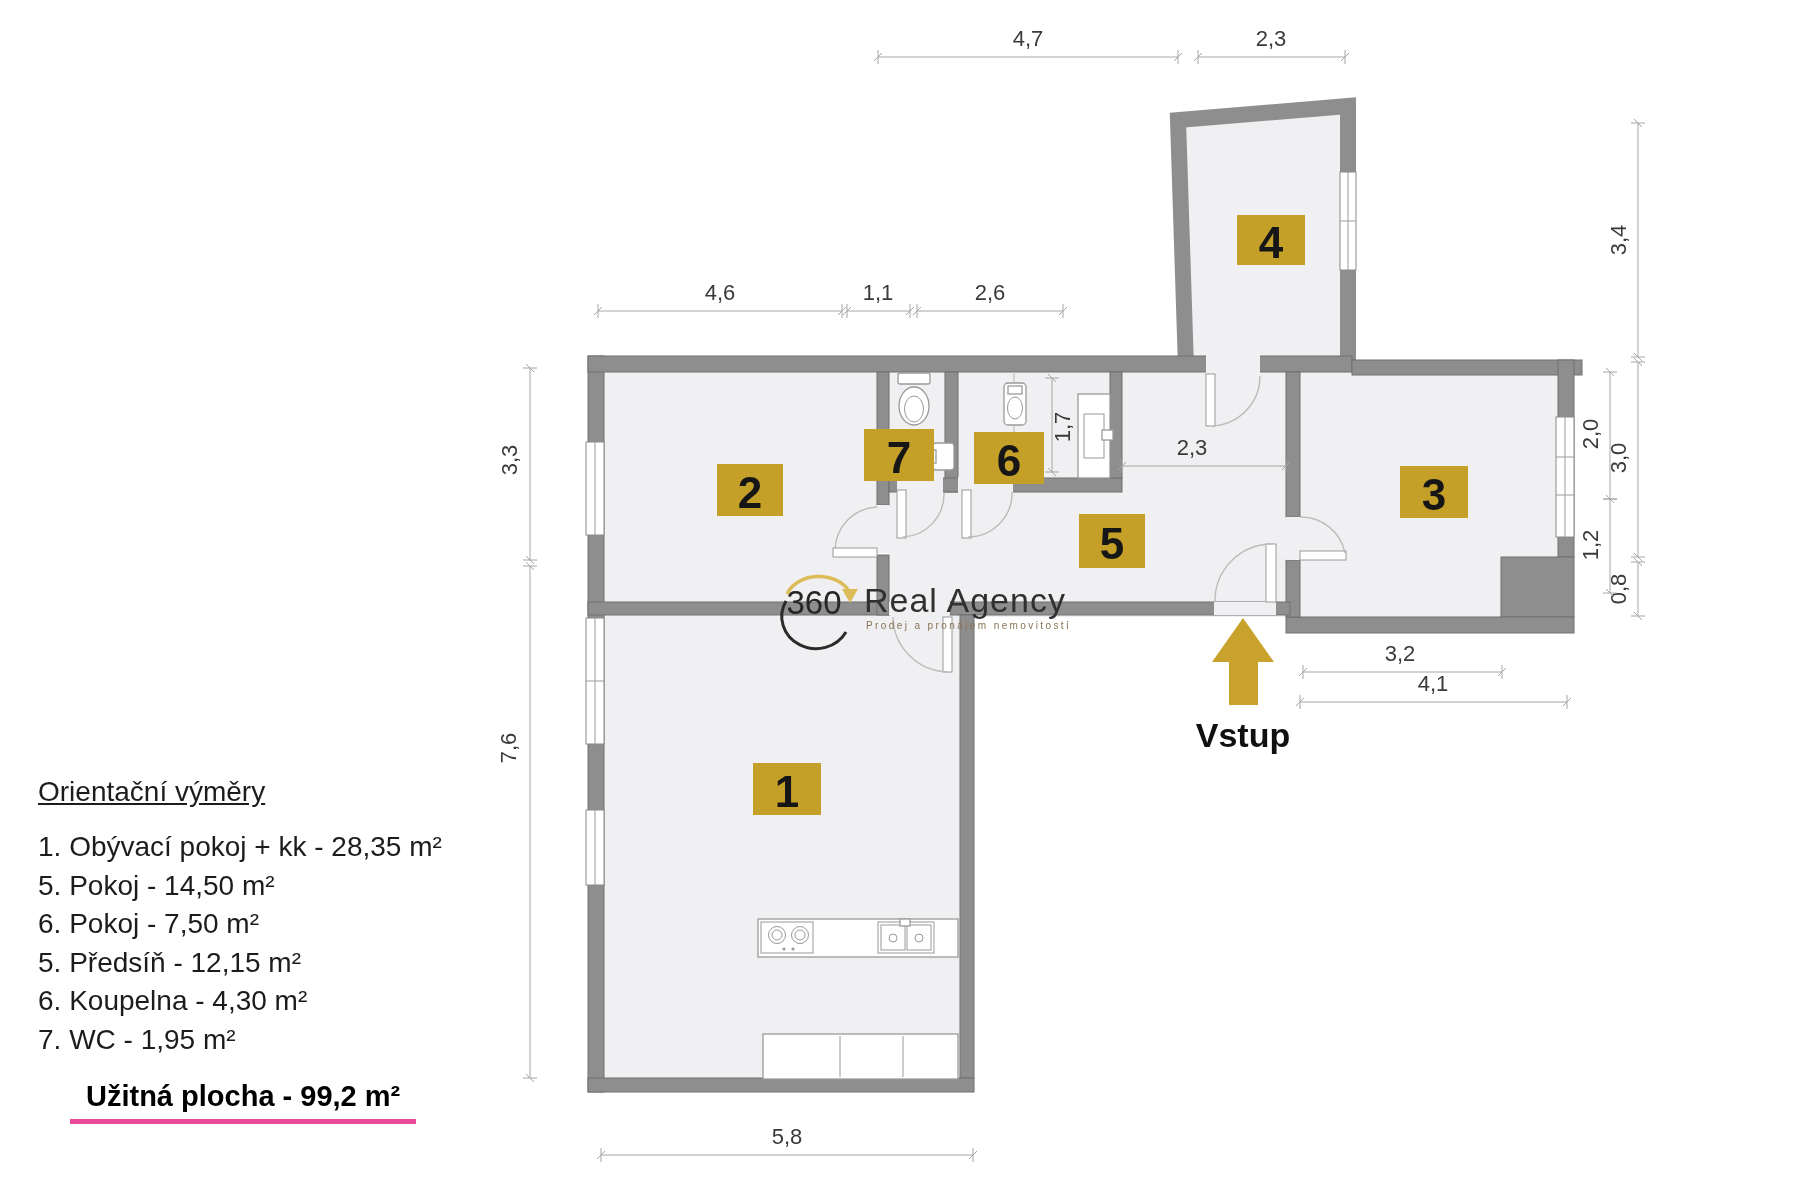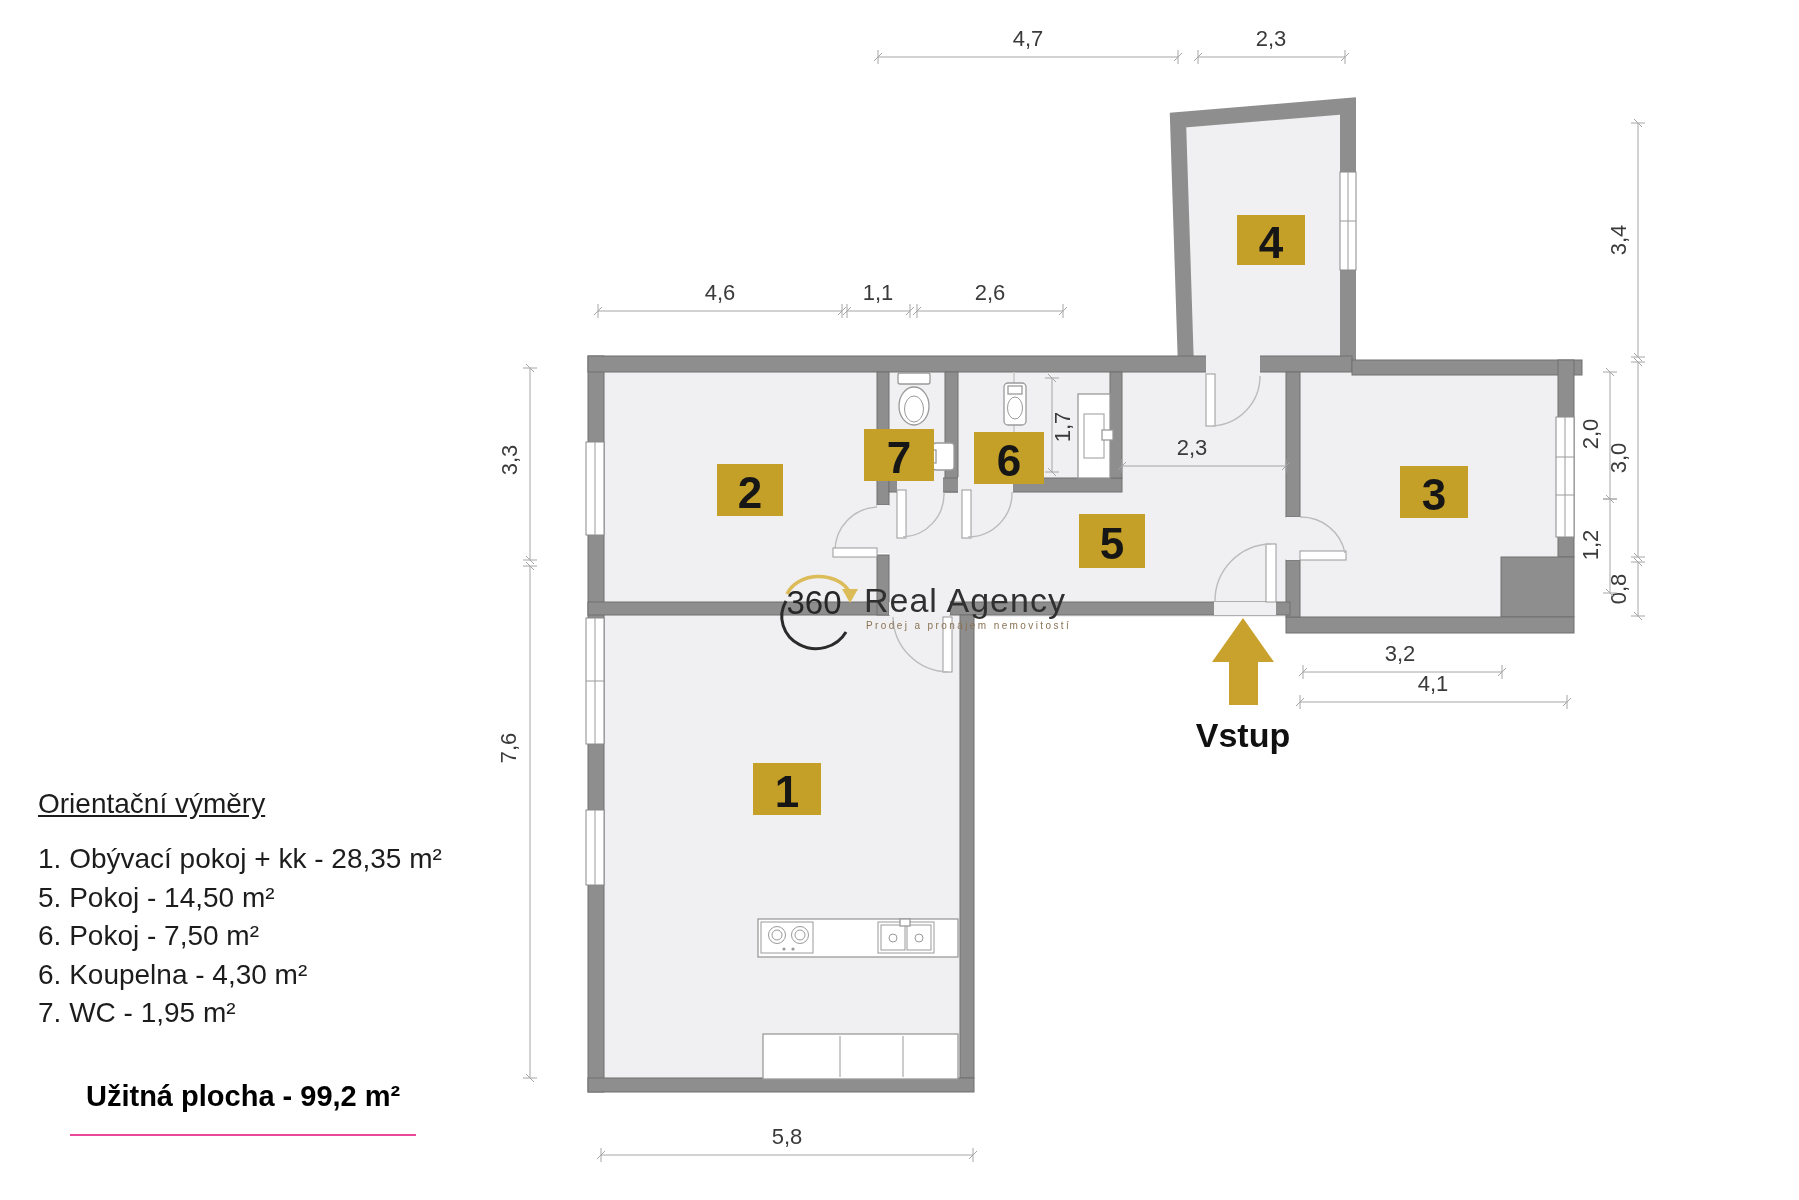--- a/index.html
+++ b/index.html
@@ -29,24 +29,24 @@
   .arrow{fill:#c9a22d;}
   .vstup{font:bold 34px "Liberation Sans",sans-serif;fill:#101010;text-anchor:middle;}
 
   .logo-360{font:33px "Liberation Sans",sans-serif;fill:#262626;text-anchor:middle;}
   .logo-brand{font:34px "Liberation Sans",sans-serif;fill:#303030;letter-spacing:1px;}
   .logo-tag{font:10px "Liberation Sans",sans-serif;fill:#8b7355;letter-spacing:2.4px;}
   .logo-arc-gold{fill:none;stroke:#dcbc58;stroke-width:3.5;}
   .logo-arc-dark{fill:none;stroke:#2b2b2b;stroke-width:3;}
 
   .legend{position:absolute;left:38px;top:772px;color:#1c1c1c;}
-  .legend-title{font-size:28px;text-decoration:underline;margin:16px 0 20px 0;}
+  .legend-title{font-size:28px;text-decoration:underline;margin:4px 0 20px 0;}
   .legend-items{font-size:28px;line-height:38.5px;}
   .legend-total{position:absolute;left:70px;top:1080px;font-size:29px;font-weight:bold;
-                padding:0 16px 21px 16px;border-bottom:2px solid #ec4899;}
+                padding:0 16px 6px 16px;border-bottom:5px solid #ec4899;}
 </style>
 </head>
 <body>
 
 <div class="stage">
 <svg width="1799" height="1200" viewBox="0 0 1799 1200">
   <defs>
     <marker id="tk" viewBox="0 0 16 16" markerWidth="16" markerHeight="16" refX="8" refY="8" orient="auto" markerUnits="userSpaceOnUse">
       <path d="M8 1 L8 15 M4 12 L12 4" stroke="#a6a6a6" stroke-width="1" fill="none"></path>
     </marker>
@@ -285,18 +285,19 @@
     <text class="logo-tag" x="866" y="629">Prodej a pronájem nemovitostí</text>
   </g>
 </svg>
 
   <div class="legend">
     <div class="legend-title">Orientační výměry</div>
     <div class="legend-items">
       <div>1. Obývací pokoj + kk - 28,35 m²</div>
       <div>5. Pokoj - 14,50 m²</div>
       <div>6. Pokoj - 7,50 m²</div>
+      <div>5. Předsíň - 12,15 m²</div>
       <div>6. Koupelna - 4,30 m²</div>
       <div>7. WC - 1,95 m²</div>
     </div>
   </div>
   <div class="legend-total">Užitná plocha - 99,2 m²</div>
 </div>
 
 </body></html>

